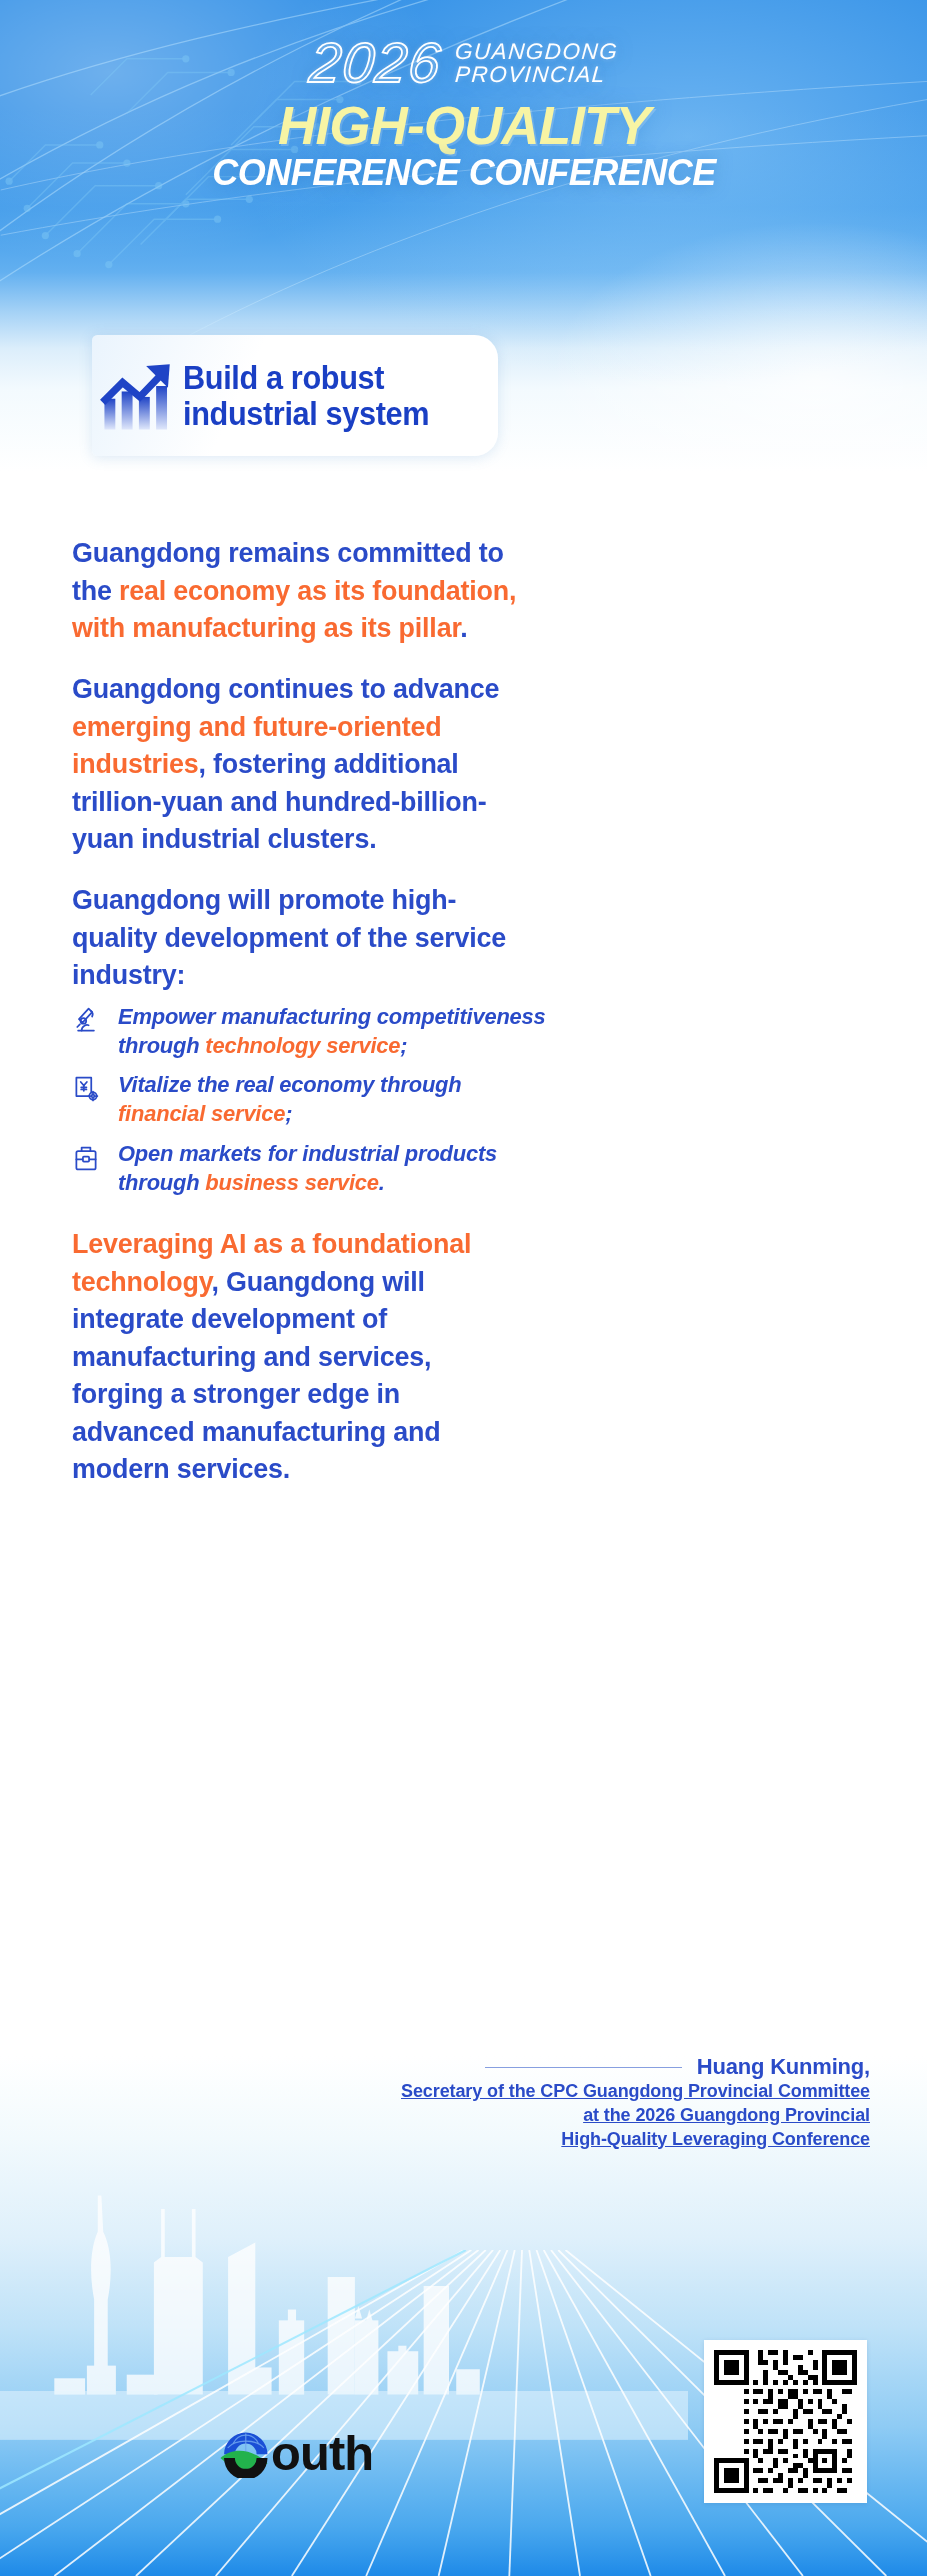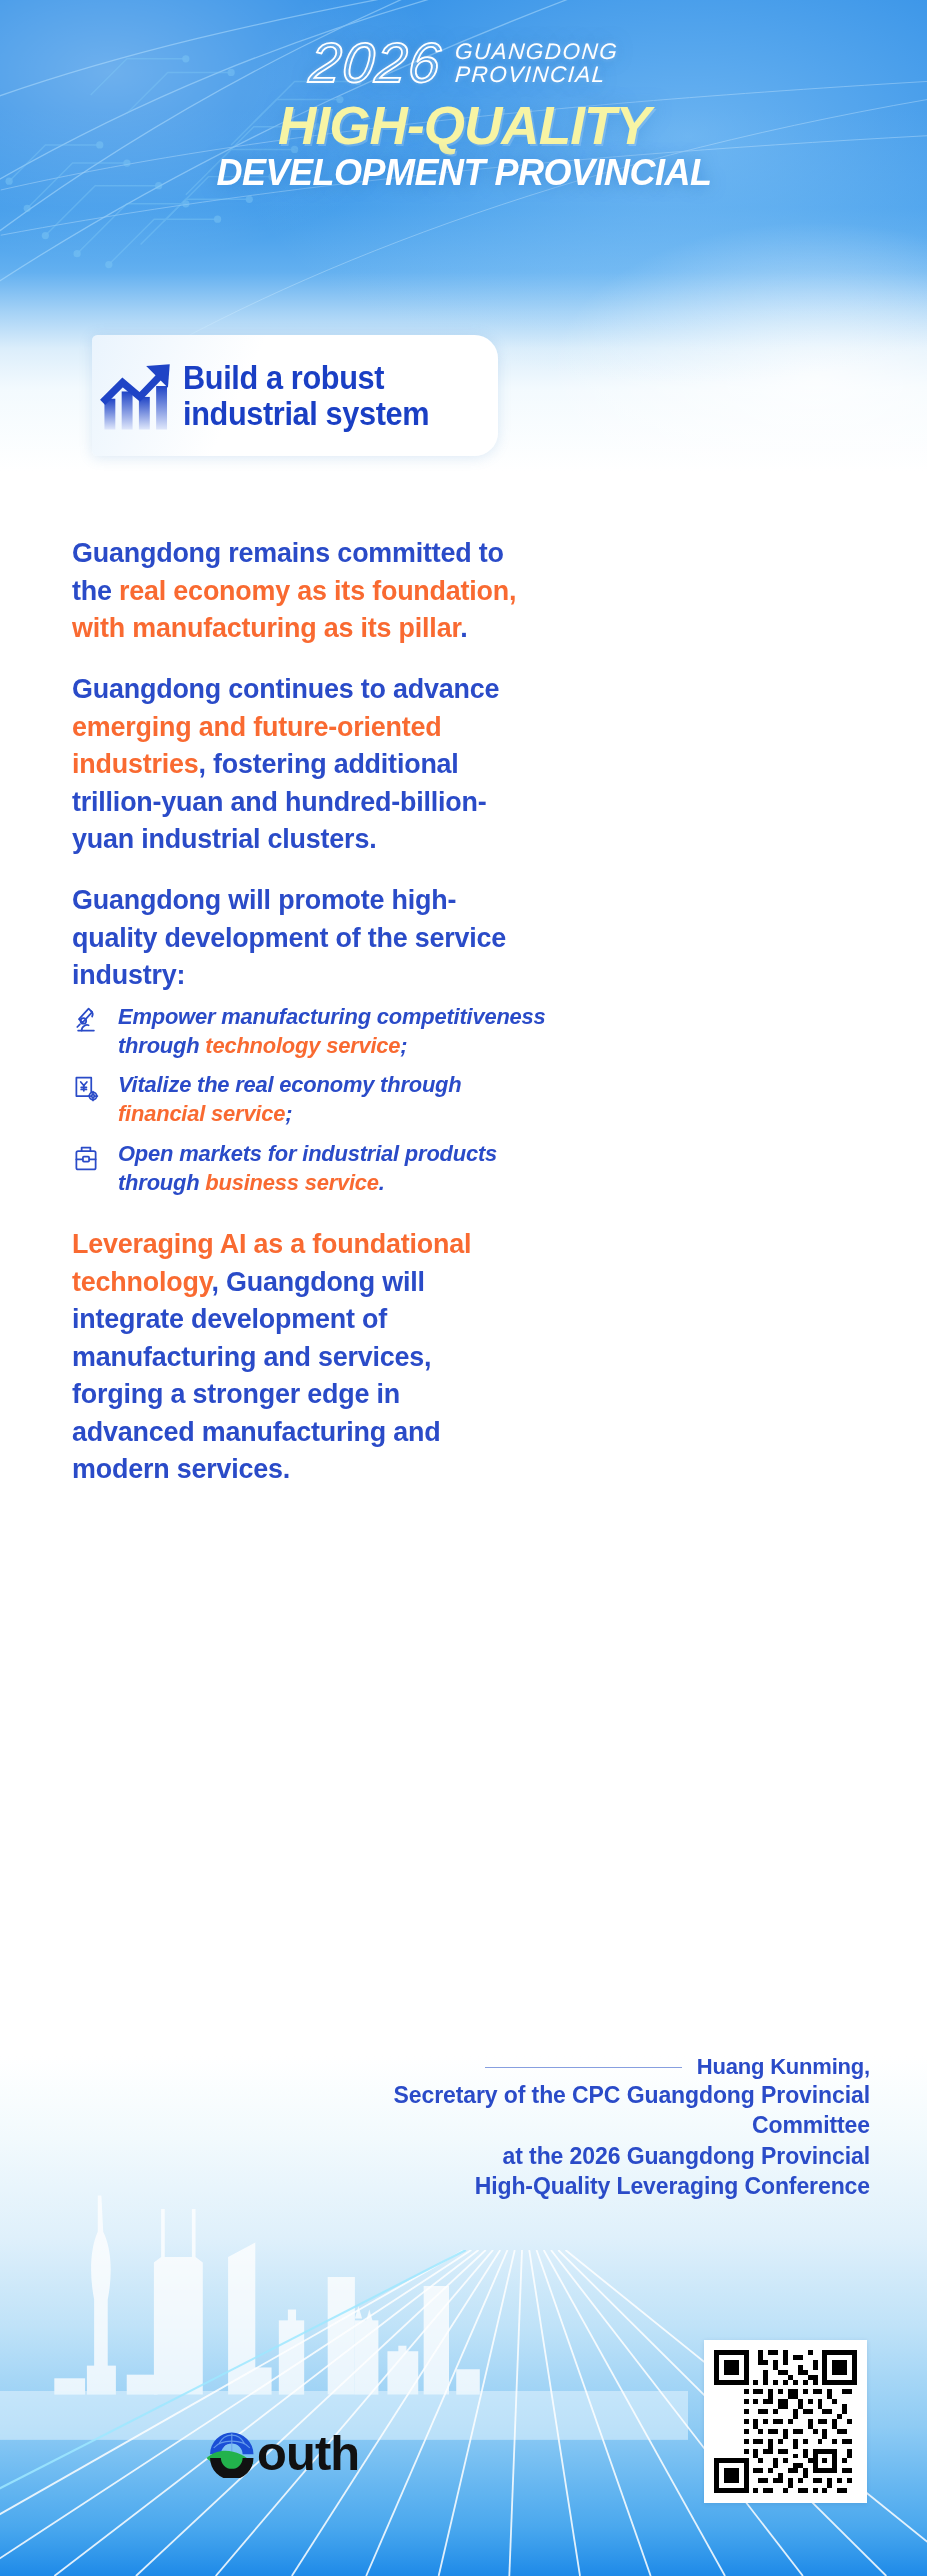--- a/index.html
+++ b/index.html
@@ -152,29 +152,29 @@
     width:598px; text-align:right;
     color:#2a4bc8;
   }
   .attrib-top {
     display:flex; align-items:center; justify-content:flex-end; gap:14.5px;
   }
   .attrib-rule {
     flex:0 0 197px; height:0.9px; background:#5f7fd6; opacity:.75;
   }
   .attrib-name { font-size:22px; font-weight:700; letter-spacing:-0.2px; }
-  .attrib-line { font-size:23px; font-weight:600; line-height:1.32; letter-spacing:-0.1px; }
+  .attrib-line { font-size:18px; font-weight:600; line-height:1.32; letter-spacing:-0.1px;text-decoration:underline; }
 
   
   .skyline { position:absolute; left:0; bottom:136px; width:688px; height:299px; pointer-events:none; }
   .rays { position:absolute; left:0; bottom:0; width:928px; height:326px; pointer-events:none; }
 
   
   .brand {
-    position:absolute; left:201px; top:2418px;
+    position:absolute; left:215px; top:2418px;
     display:flex; align-items:center; gap:1.8px;
   }
   .brand svg { display:block; }
 
   .qr {
     position:absolute; left:704px; top:2340px;
     width:163px; height:163px;
     background:#ffffff; padding:10px;
     box-shadow:0 0.9px 4.5px rgba(0,60,120,.12);
   }
@@ -241,21 +241,21 @@
 
   <div class="masthead">
     <div class="mast-row1">
       <div class="mast-year">2026</div>
       <div class="mast-prov">
         <span>GUANGDONG</span>
         <span>PROVINCIAL</span>
       </div>
     </div>
     <div class="mast-hq">HIGH-QUALITY</div>
-    <div class="mast-dev">DEVELOPMENT PROVINCIAL</div>
+    <div class="mast-dev">CONFERENCE CONFERENCE</div>
   </div>
 
   <div class="title-card">
     <svg class="title-icon" viewBox="0 0 86 86">
       <defs>
         <linearGradient id="barGrad" x1="0" y1="0" x2="0" y2="1">
           <stop offset="0%" stop-color="#1f44c6"></stop>
           <stop offset="100%" stop-color="#dfe7fb"></stop>
         </linearGradient>
       </defs>

